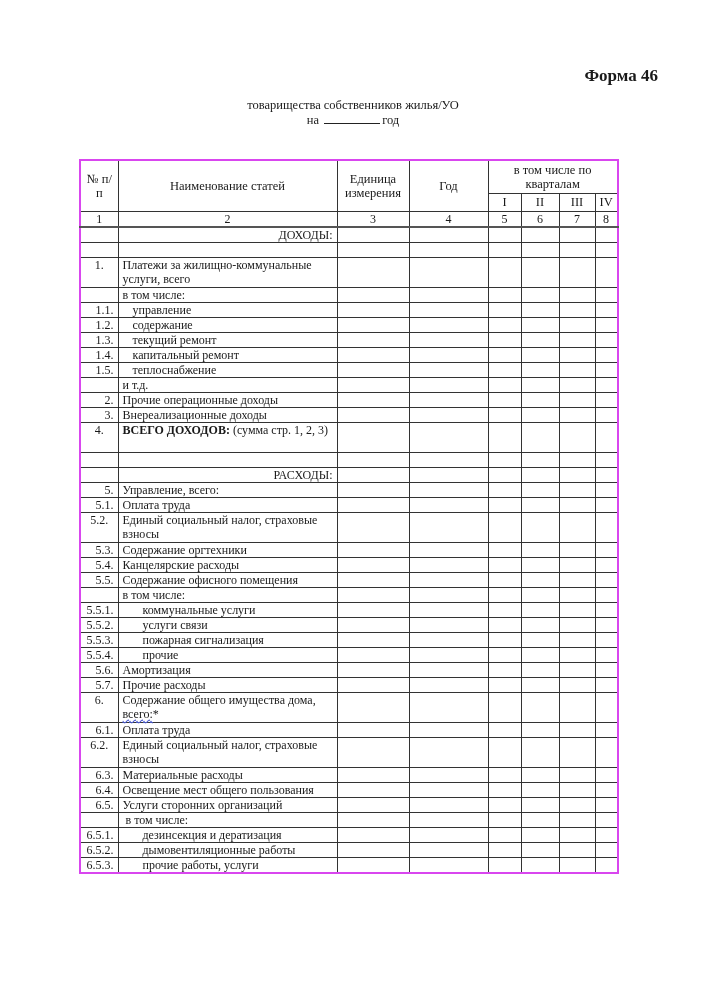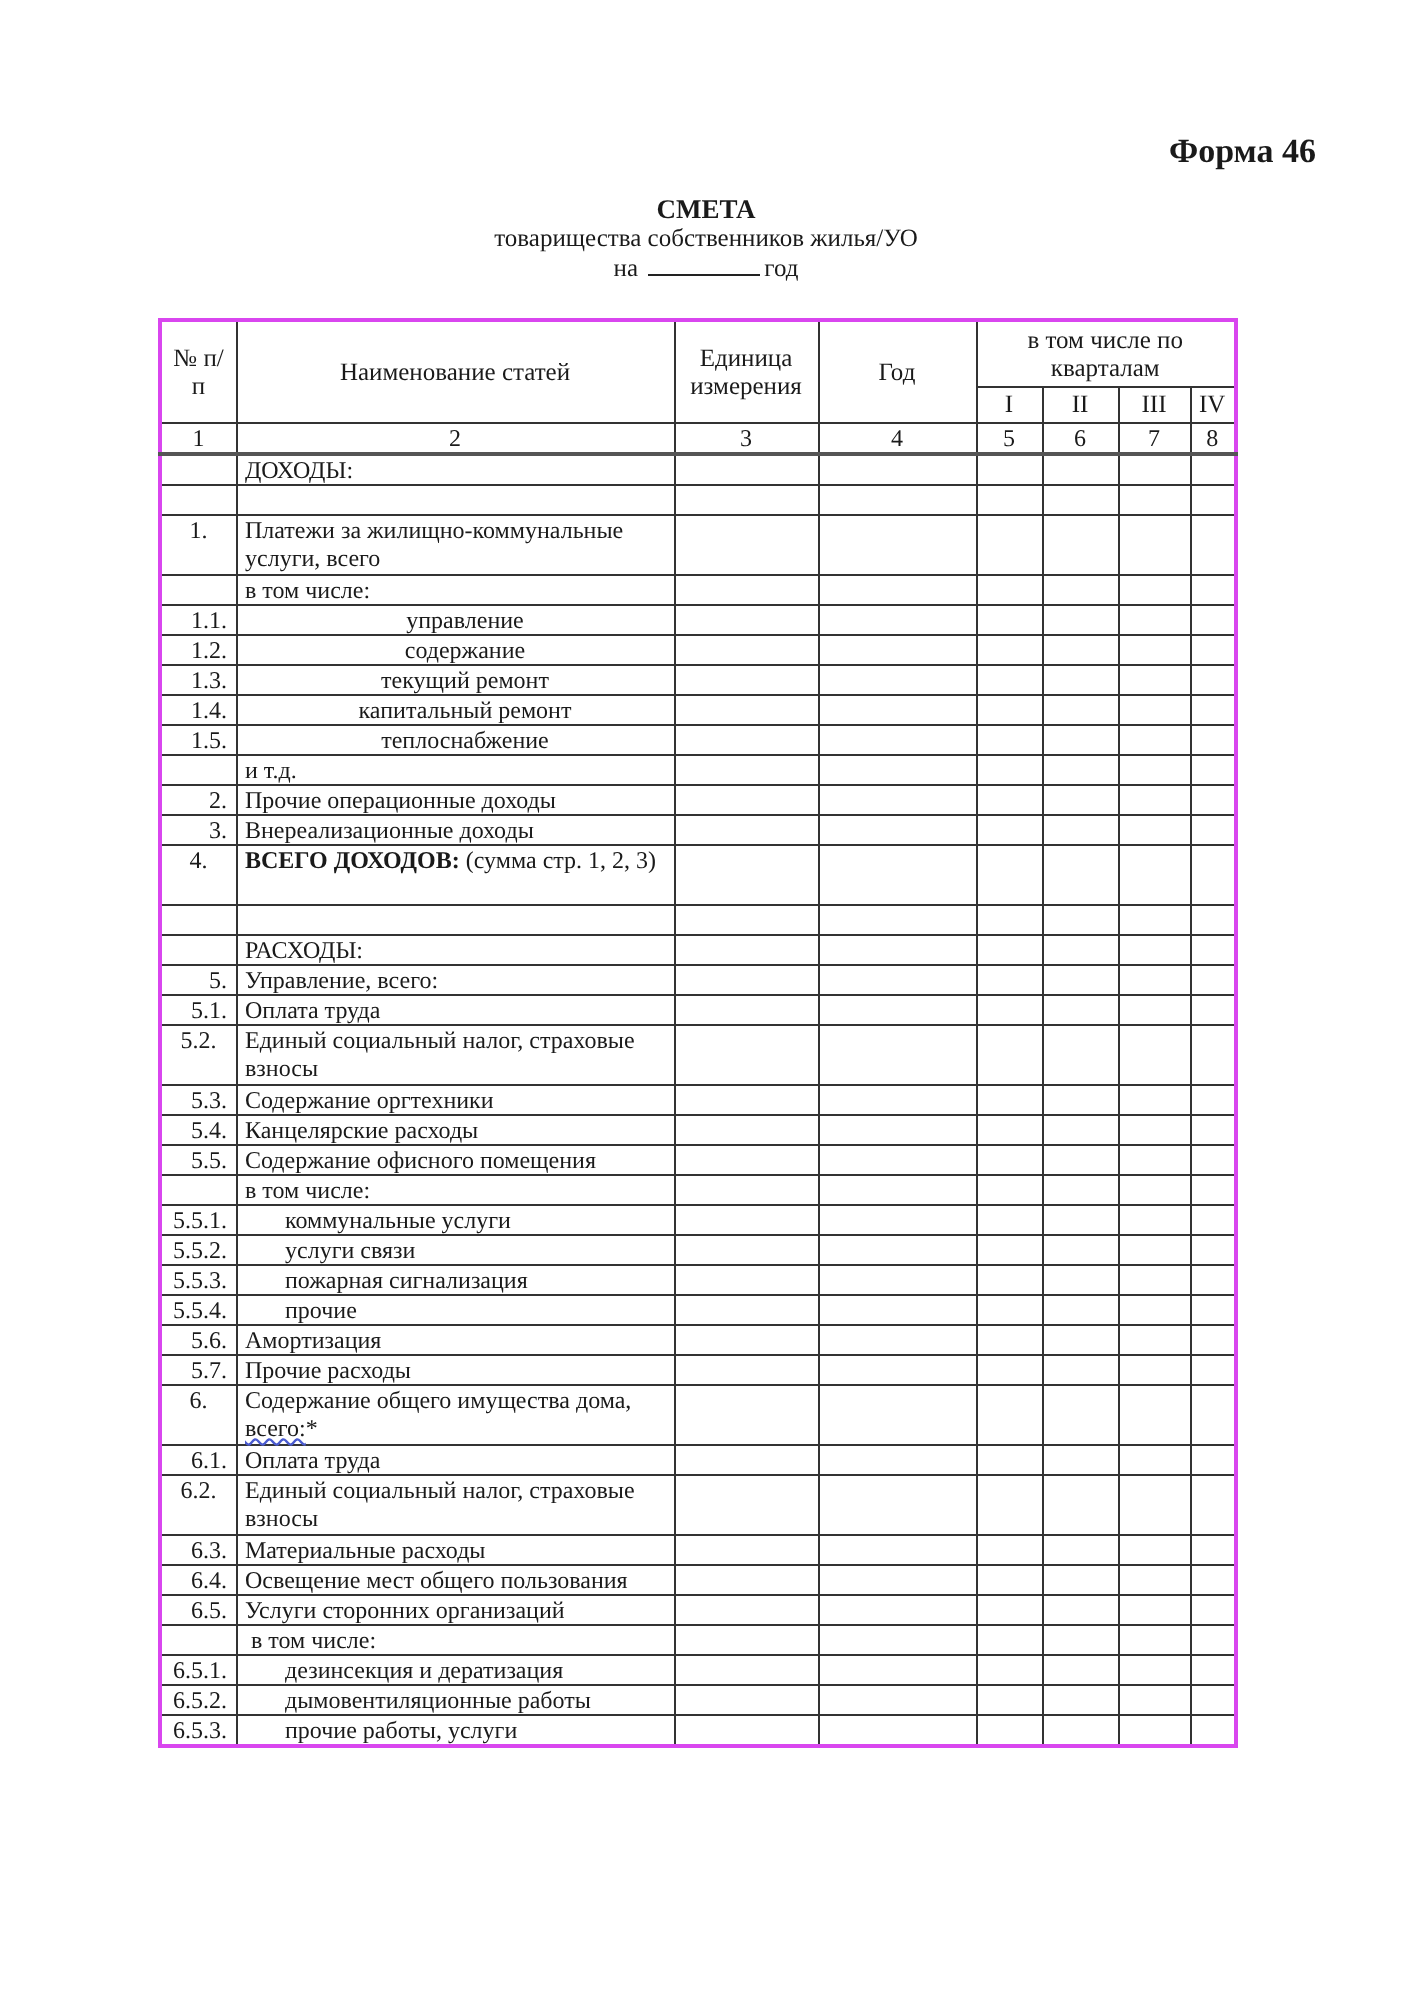--- a/index.html
+++ b/index.html
@@ -15,32 +15,31 @@
   table.sm th { vertical-align:middle; text-align:center; font-size:12.5px; }
   .c1 { width:38px; } .c2 { width:219px; } .c3 { width:72px; } .c4 { width:79px; }
   .c5 { width:33px; } .c6 { width:38px; } .c7 { width:36px; } .c8 { width:18px; }
   td.num { text-align:right; }
   td.numb { text-align:center; vertical-align:bottom; }
   tr.colnum td { text-align:center; height:14px; border-bottom:2px solid #555; }
   tr.r td { height:14px; }
   tr.r2 td { height:29px; }
   .b { font-weight:bold; }
   .bi { font-weight:bold; }
-  .ctr { text-align:left; }
-  .in1 { padding-left:14px !important;text-align:center; }
+  .ctr { text-align:right; }
+  .in1 { padding-left:14px !important; }
   .in2 { padding-left:24px !important;margin-left:19px; }
   .squig { text-decoration:underline wavy #4a5bd0; }
 </style>
 </head>
 <body>
 
 <div class="form-no">Форма 46</div>
 
 <div class="title-block">
-  <div class="t1">СМЕТА</div>
   <div>товарищества собственников жилья/УО</div>
   <div>
     <span>на</span>
     <span class="blank"></span><span>год</span>
   </div>
 </div>
 
 <table class="sm">
   <colgroup>
     <col class="c1">

